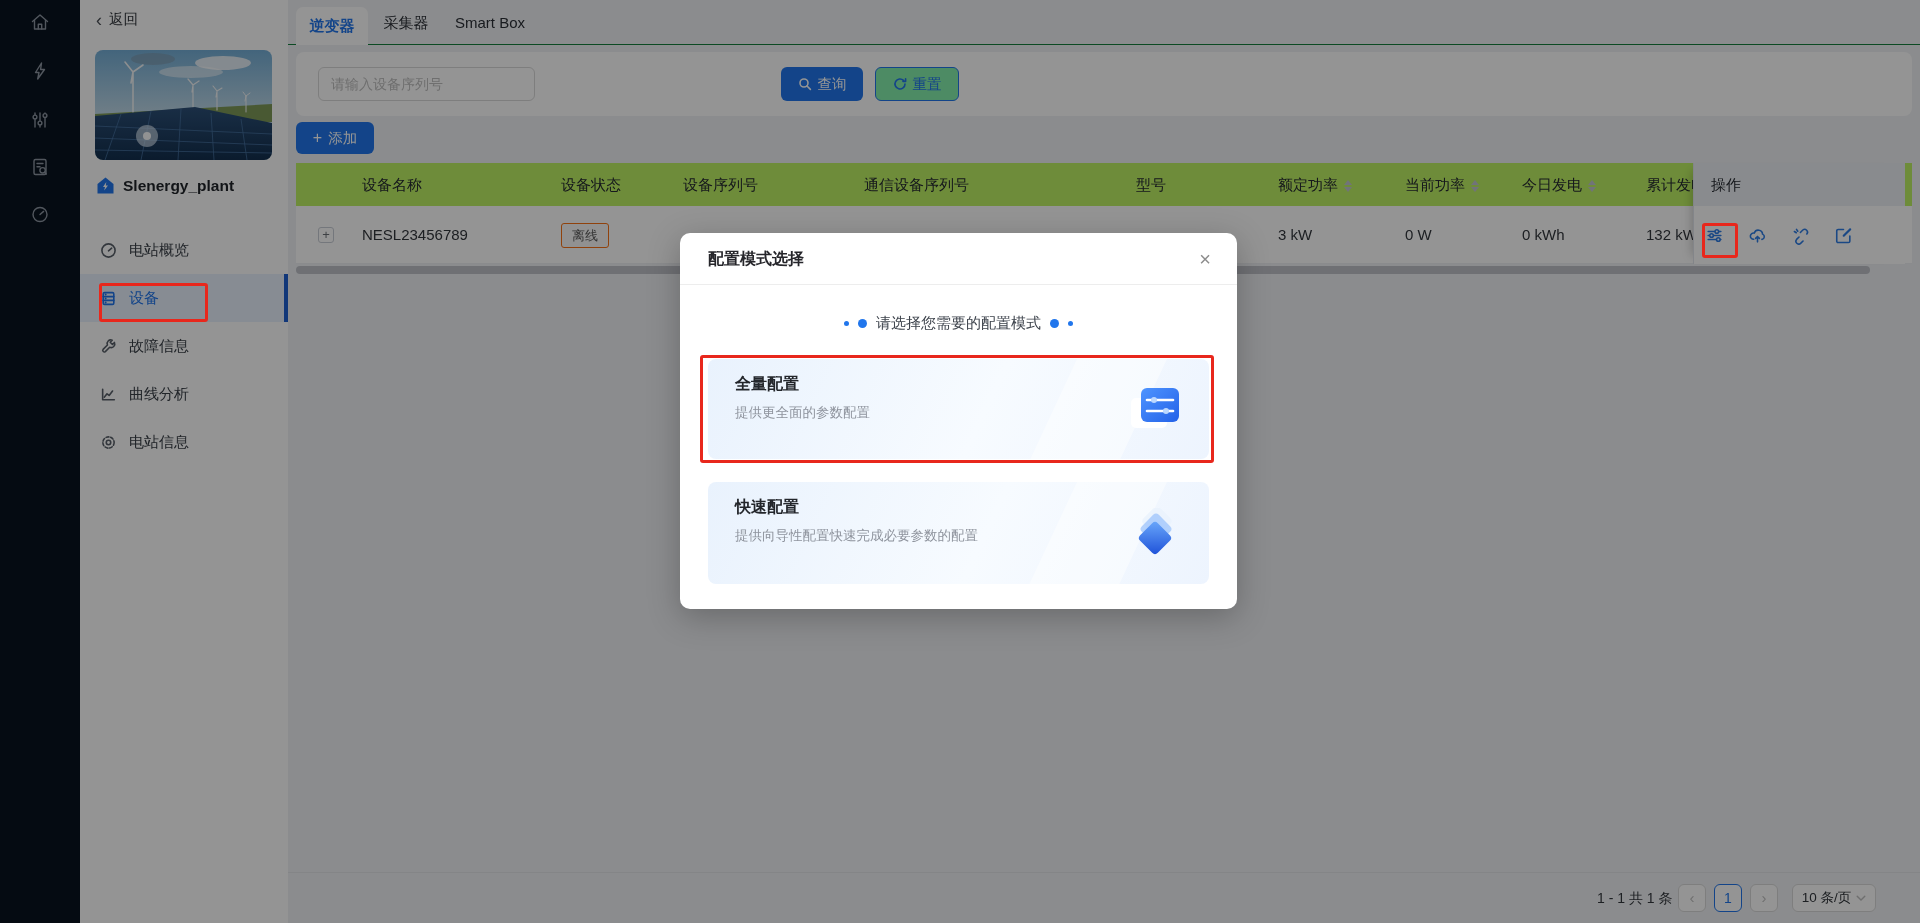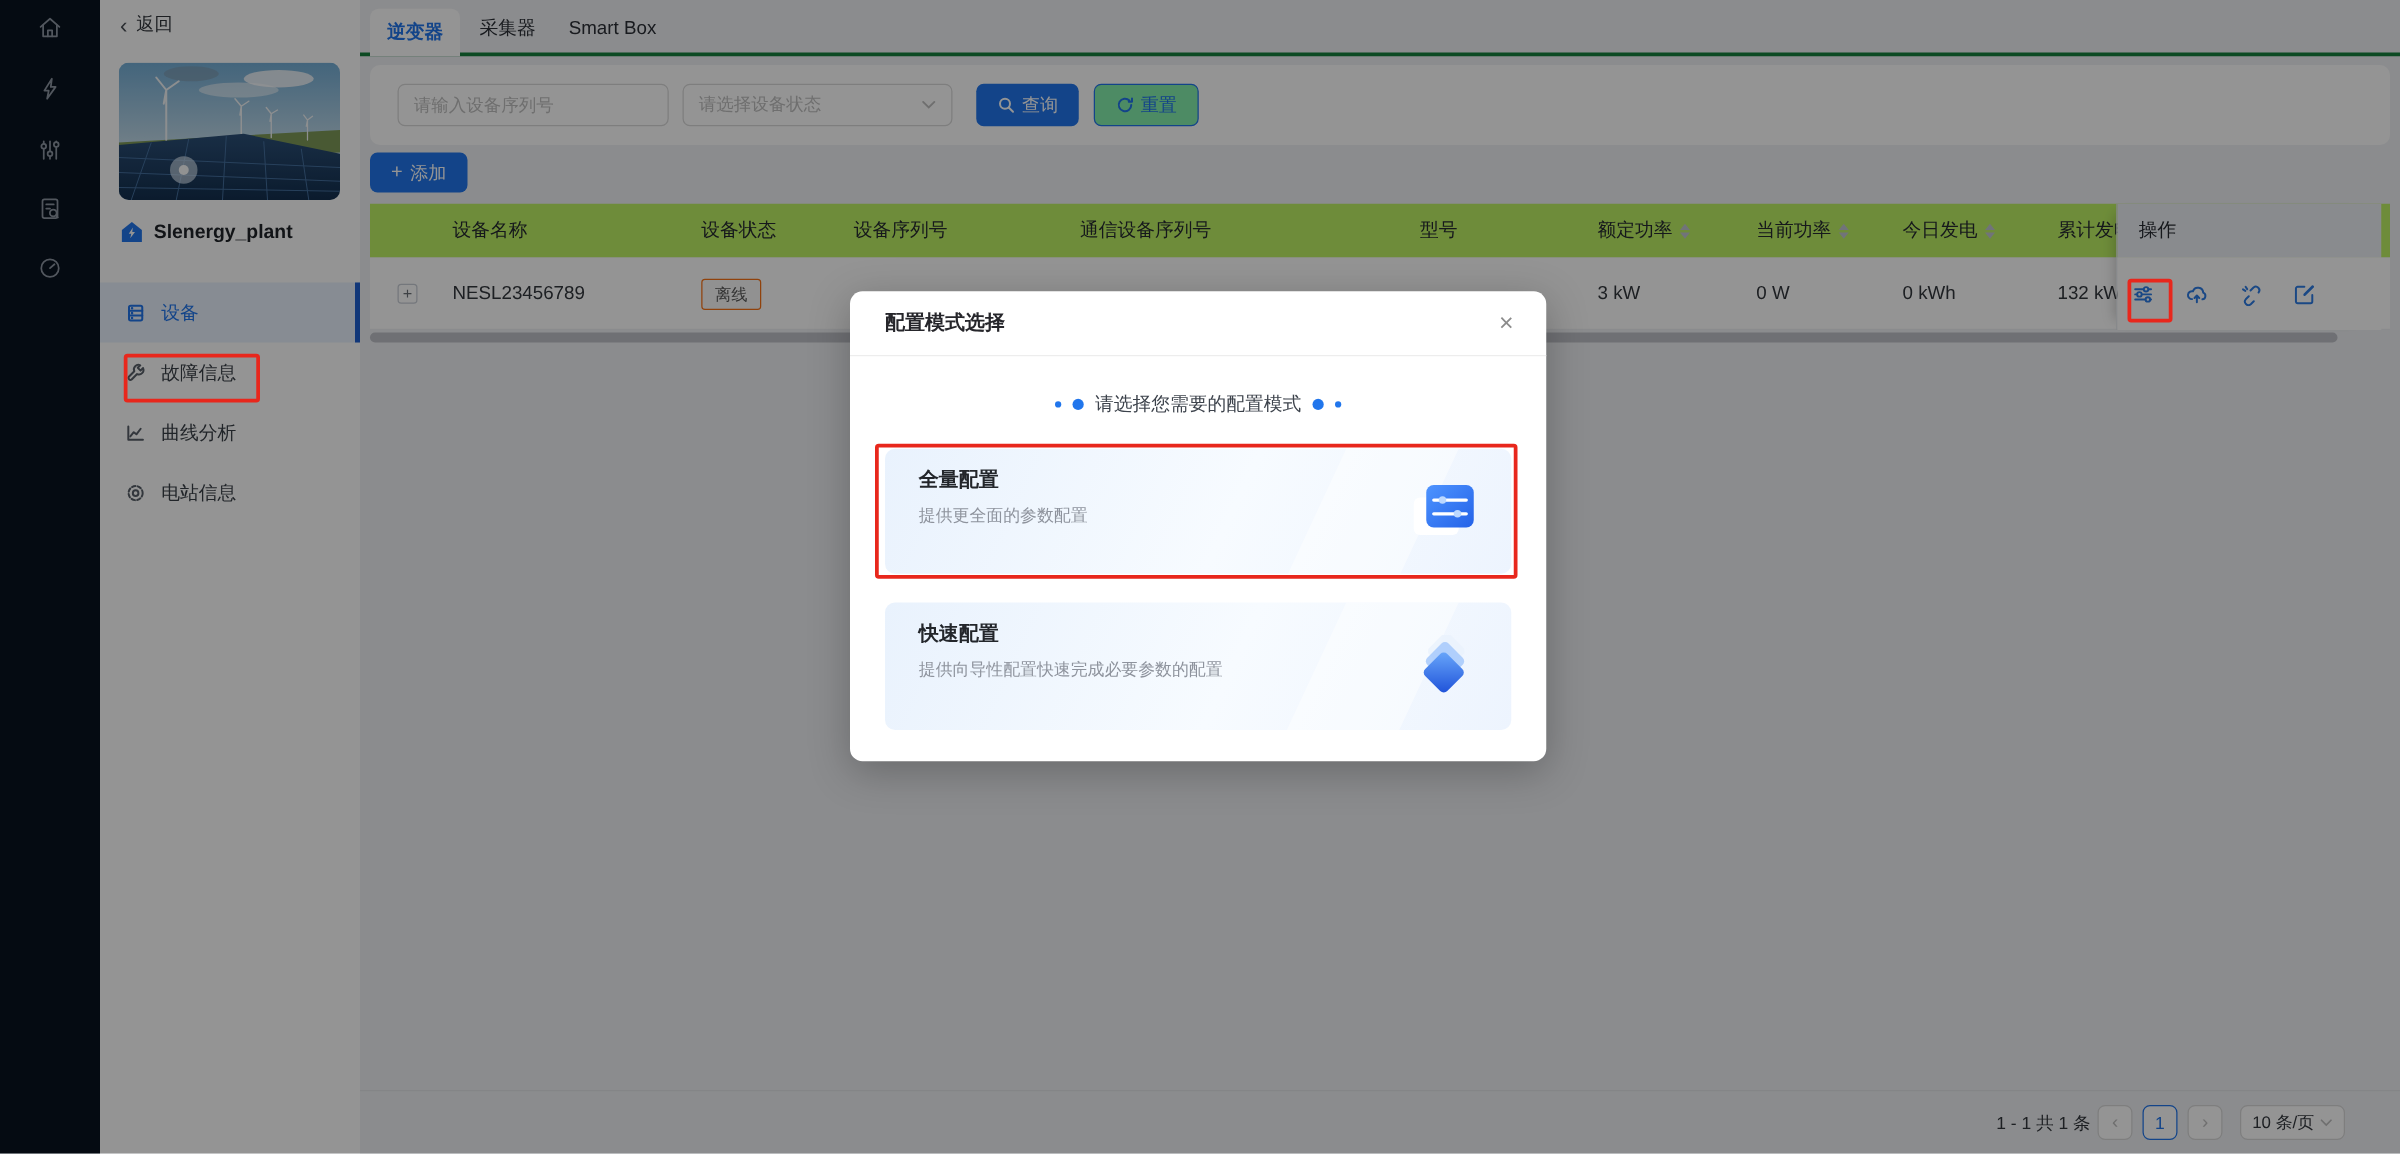--- a/index.html
+++ b/index.html
@@ -21,21 +21,21 @@
   .plant-name { font-size:15.5px; font-weight:bold; color:#1f2329; }
   .nav { position:absolute; left:0; top:226px; width:208px; }
   .nav-item { position:relative; height:48px; display:flex; align-items:center; gap:12px; padding-left:20px; font-size:15px; color:#3a4048; cursor:pointer; }
   .nav-item svg { width:17px; height:17px; stroke:#596069; fill:none; stroke-width:1.5; stroke-linecap:round; stroke-linejoin:round; flex:0 0 auto; }
   .nav-item.active { background:#e8f1fd; color:#2176ec; }
   .nav-item.active svg { stroke:#2176ec; }
   .nav-item.active .active-bar { position:absolute; right:0; top:0; width:4px; height:48px; background:#1e5fd0; }
 
   
   .main { position:absolute; left:288px; top:0; width:1632px; height:923px; z-index:1; }
-  .tabbar { position:absolute; left:0; top:0; width:1632px; height:45px; border-bottom:3px solid #15803d; }
+  .tabbar { position:absolute; left:0; top:0; width:1632px; height:45px; border-bottom:1px solid #15803d; }
   .tab { position:absolute; top:0; height:45px; line-height:45px; font-size:15px; color:#2b2f36; cursor:pointer; text-align:center; }
   .tab.active { left:8px; top:7px; width:72px; height:38px; line-height:38px; background:#ffffff; border-radius:7px 7px 0 0; color:#2176ec; font-weight:bold; }
   .tab.t2 { left:94px; width:48px; }
   .tab.t3 { left:164px; width:76px; }
 
   .search-card { position:absolute; left:8px; top:52px; width:1616px; height:64px; background:#ffffff; border-radius:8px; }
   .f-input { position:absolute; top:15px; height:34px; border:1px solid #d9d9d9; border-radius:6px; background:#fff; font-size:14px; color:#333; padding:0 12px; font-family:"Liberation Sans",sans-serif; }
   .f-input::placeholder { color:#bfbfbf; }
   .f-serial { left:22px; width:217px; }
   .f-select { position:absolute; left:250px; top:15px; width:216px; height:34px; border:1px solid #d9d9d9; border-radius:6px; background:#fff; display:flex; align-items:center; justify-content:space-between; padding:0 12px; cursor:pointer; }
@@ -183,20 +183,27 @@
 
     <div class="plant-row">
       <svg viewBox="0 0 19 19">
         <path d="M9.5 1.5 L17.5 8 V17.5 H1.5 V8 Z" fill="#2176ec"></path>
         <path d="M10.3 6 L7 11 h2 l-0.8 3.5 L12 9.5 h-2.2 Z" fill="#ffffff"></path>
       </svg>
       <span class="plant-name">Slenergy_plant</span>
     </div>
 
     <nav class="nav">
+      <div class="nav-item">
+        <svg viewBox="0 0 16 16">
+            <circle cx="8" cy="8" r="6.2"></circle>
+            <path d="M8 8.3 L11 5.8"></path>
+          </svg>
+        <span>电站概览</span>
+      </div>
       <div class="nav-item active">
         <svg viewBox="0 0 16 16">
             <rect x="3" y="2.5" width="10" height="11" rx="1.3"></rect>
             <path d="M3 6.2 h10 M3 9.8 h10"></path>
             <path d="M5.3 4.3 h0.01 M5.3 8 h0.01 M5.3 11.7 h0.01" stroke-width="1.9"></path>
           </svg>
         <span>设备</span>
         <span class="active-bar"></span>
       </div>
       <div class="nav-item">
@@ -225,26 +232,20 @@
   <main class="main">
 
     <div class="tabbar">
       <div class="tab active">逆变器</div>
       <div class="tab t2">采集器</div>
       <div class="tab t3">Smart Box</div>
     </div>
 
     <div class="search-card">
       <input class="f-input f-serial" value="" placeholder="请输入设备序列号" style="">
-      <div class="f-select">
-        <span class="ph">请选择设备状态</span>
-        <svg width="12" height="8" viewBox="0 0 12 8">
-            <path d="M1.5 1.5 L6 6 L10.5 1.5" stroke="#bfbfbf" stroke-width="1.5" fill="none" stroke-linecap="round"></path>
-          </svg>
-      </div>
       <button class="btn btn-query">
         <svg width="14" height="14" viewBox="0 0 14 14">
             <circle cx="6" cy="6" r="4" stroke="#fff" stroke-width="1.6" fill="none"></circle>
             <path d="M9 9 L12.4 12.4" stroke="#fff" stroke-width="1.6" stroke-linecap="round"></path>
           </svg>
         <span>查询</span>
       </button>
       <button class="btn btn-reset">
         <svg width="14" height="14" viewBox="0 0 14 14">
             <path d="M12 7 a5 5 0 1 1 -1.5 -3.6" stroke="#2176ec" stroke-width="1.6" fill="none" stroke-linecap="round"></path>

